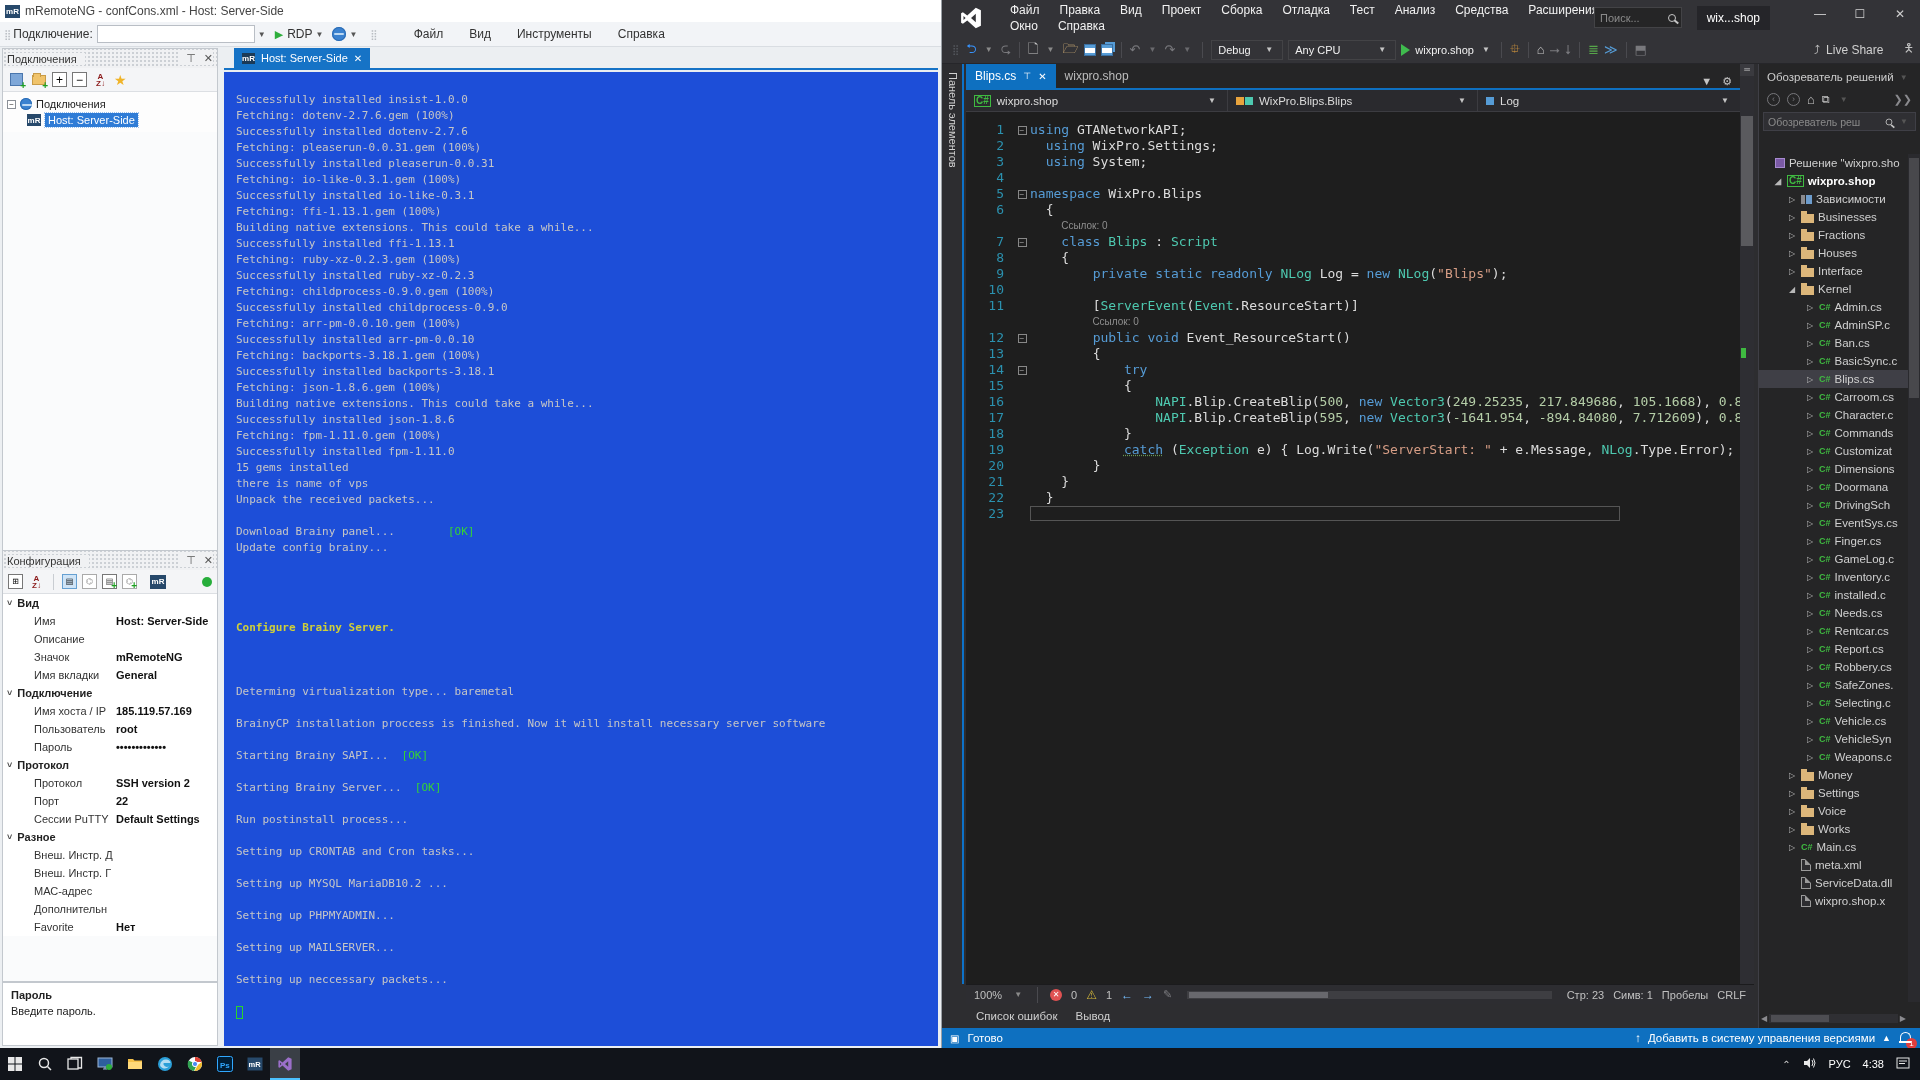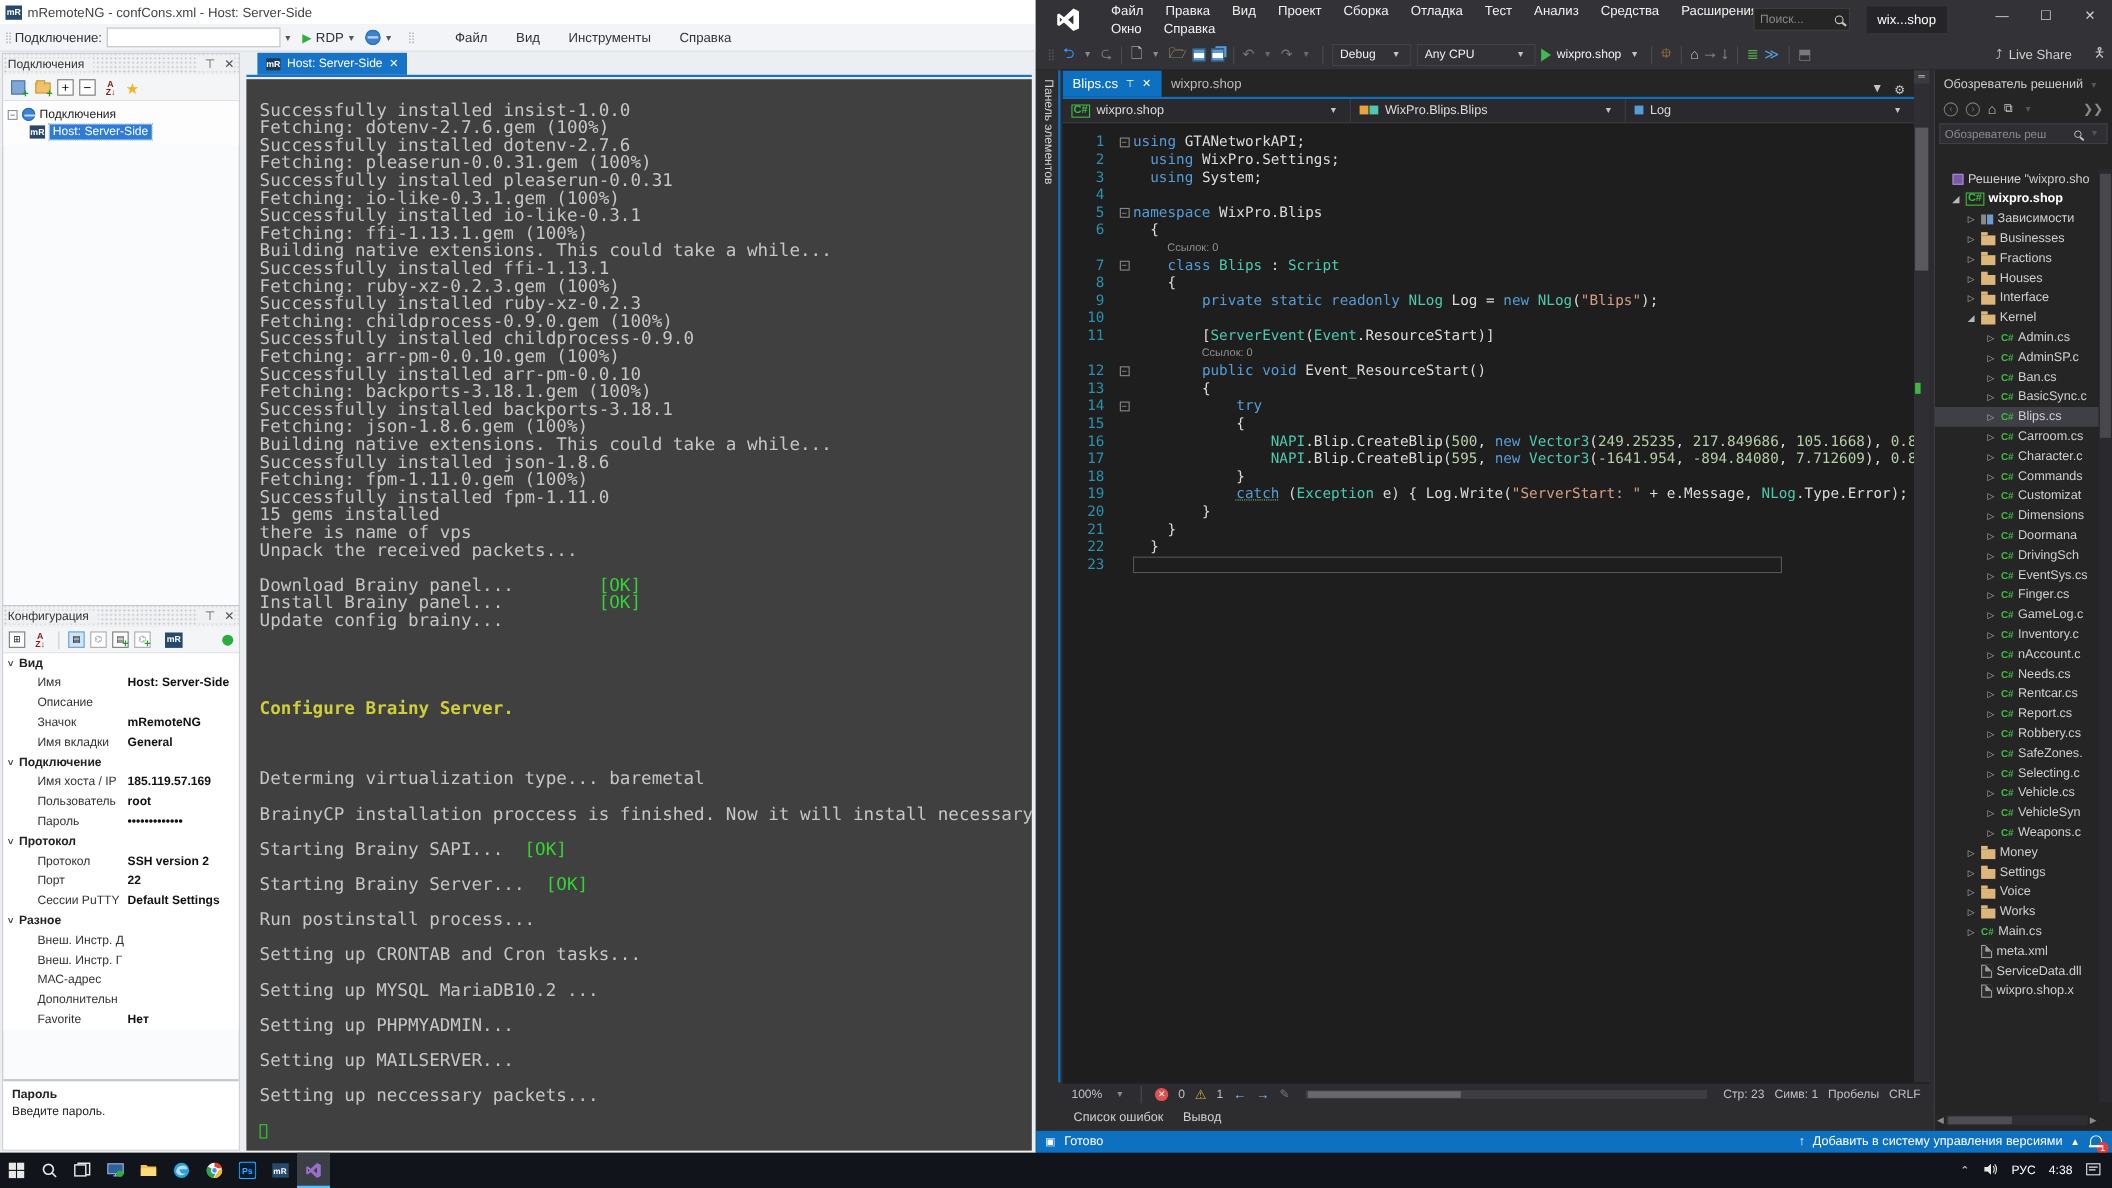--- a/index.html
+++ b/index.html
@@ -66,22 +66,22 @@
   .greendot { width:10px; height:10px; border-radius:50%; background:#27ae3b; margin-left:auto; }
   .mrbadge { width:16px; height:14px; background:#27496b; color:#fff; font-size:8px; font-weight:bold;
              display:inline-flex; align-items:center; justify-content:center; }
 
   
   #mr-term { position:absolute; left:224px; top:48px; width:714px; height:998px; background:#e9edf1; }
   .term-tabs { height:22px; display:flex; align-items:flex-end; border-bottom:2px solid #1673c6; background:#eceff2;}
   .term-tab { background:#1673c6; color:#fff; font-size:11px; height:20px; display:flex; align-items:center;
               gap:6px; padding:0 8px; margin-left:10px; }
   .term-tab .x { font-size:10px; }
-  .term-screen { position:absolute; left:0; top:24px; right:0; bottom:0; background:#404040; overflow:hidden;
-                 padding:20px 0 0 12px; font-family:"DejaVu Sans Mono", monospace; font-size:16px; }
+  .term-screen { position:absolute; left:0; top:24px; right:0; bottom:0; background:#1d4ed8; overflow:hidden;
+                 padding:20px 0 0 12px; font-family:"DejaVu Sans Mono", monospace; font-size:11px; }
   .tl { height:16px; line-height:16px; white-space:pre; color:#c6c6c6; }
   .c-g { color:#35d435; } .c-y { color:#cfcf3a;font-weight:bold; }
   .cursor { display:inline-block; width:7px; height:13px; border:1px solid #2bd42b; vertical-align:middle; }
 
   
   #vs { position:absolute; left:942px; top:0; width:978px; height:1048px; background:#2d2d30; color:#f1f1f1; }
   .vs-titlebar { position:absolute; left:0; top:0; width:100%; height:36px; background:#333337; }
   .vs-logo { position:absolute; left:16px; top:6px; }
   .vs-menus { position:absolute; left:58px; display:flex; font-size:12px; color:#f1f1f1; }
   .vs-menus span { padding:0 10px; }
@@ -402,21 +402,20 @@
         <div class="tl"><span class="c-f">Fetching: json-1.8.6.gem (100%)</span></div>
         <div class="tl"><span class="c-f">Building native extensions. This could take a while...</span></div>
         <div class="tl"><span class="c-f">Successfully installed json-1.8.6</span></div>
         <div class="tl"><span class="c-f">Fetching: fpm-1.11.0.gem (100%)</span></div>
         <div class="tl"><span class="c-f">Successfully installed fpm-1.11.0</span></div>
         <div class="tl"><span class="c-f">15 gems installed</span></div>
         <div class="tl"><span class="c-f">there is name of vps</span></div>
         <div class="tl"><span class="c-f">Unpack the received packets...</span></div>
         <div class="tl">&nbsp;</div>
         <div class="tl"><span class="c-f">Download Brainy panel...        </span><span class="c-g">[OK]</span></div>
-        <div class="tl"><span class="c-f">Install Brainy panel...         </span><span class="c-g">[OK]</span></div>
         <div class="tl"><span class="c-f">Update config brainy...</span></div>
         <div class="tl">&nbsp;</div>
         <div class="tl">&nbsp;</div>
         <div class="tl">&nbsp;</div>
         <div class="tl">&nbsp;</div>
         <div class="tl"><span class="c-y">Configure Brainy Server.</span></div>
         <div class="tl">&nbsp;</div>
         <div class="tl">&nbsp;</div>
         <div class="tl">&nbsp;</div>
         <div class="tl"><span class="c-f">Determing virtualization type... baremetal</span></div>
@@ -859,21 +858,21 @@
           <span>GameLog.c</span>
         </div>
         <div class="serow" style="padding-left: 46px;">
           <span class="arr">▷</span>
           <span class="ic-cs">C#</span>
           <span>Inventory.c</span>
         </div>
         <div class="serow" style="padding-left: 46px;">
           <span class="arr">▷</span>
           <span class="ic-cs">C#</span>
-          <span>nAccount.c</span>
+          <span>installed.c</span>
         </div>
         <div class="serow" style="padding-left: 46px;">
           <span class="arr">▷</span>
           <span class="ic-cs">C#</span>
           <span>Needs.cs</span>
         </div>
         <div class="serow" style="padding-left: 46px;">
           <span class="arr">▷</span>
           <span class="ic-cs">C#</span>
           <span>Rentcar.cs</span>

